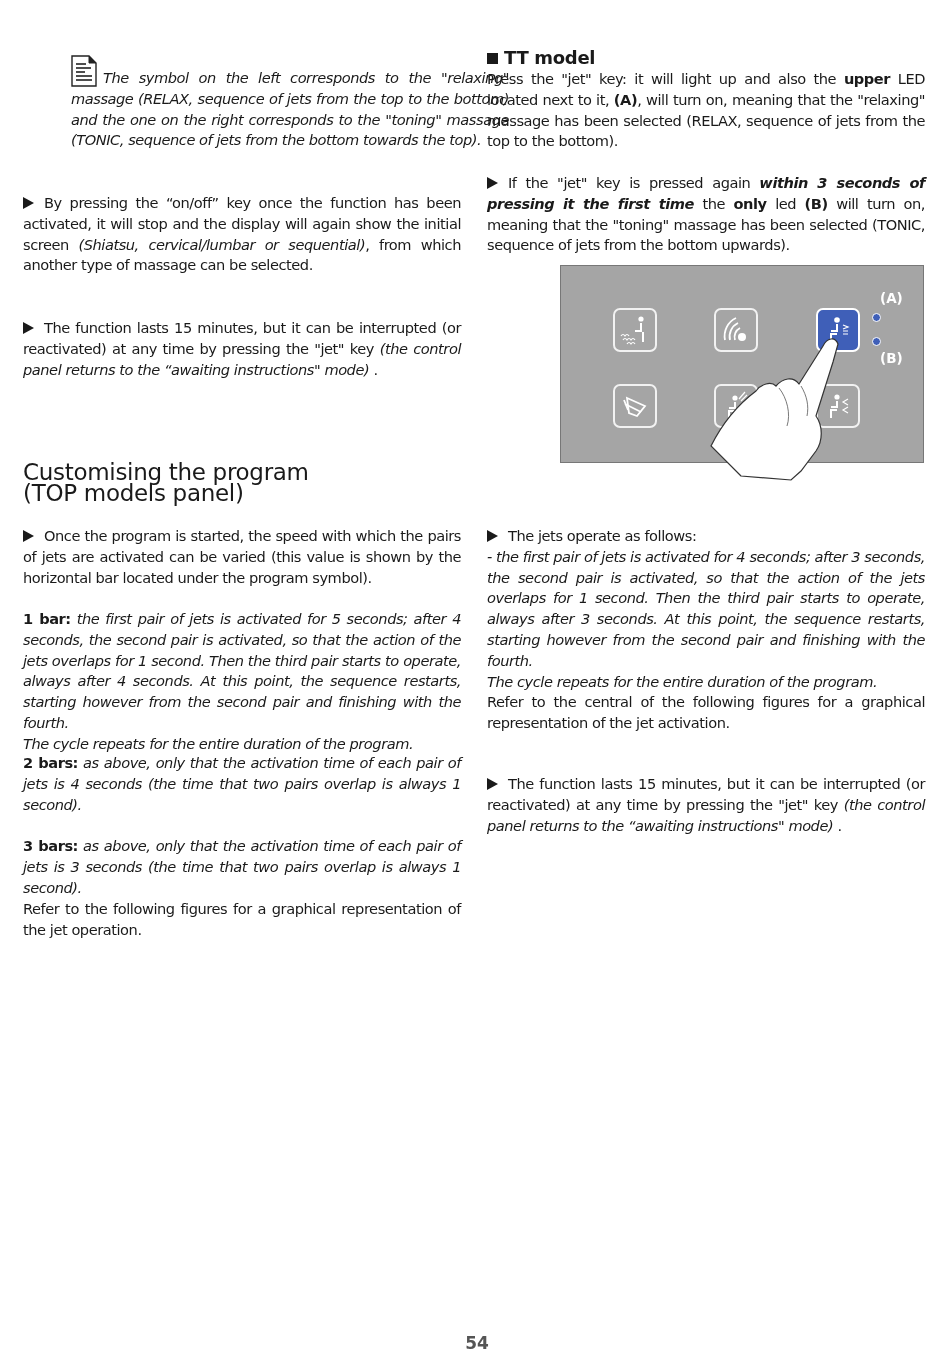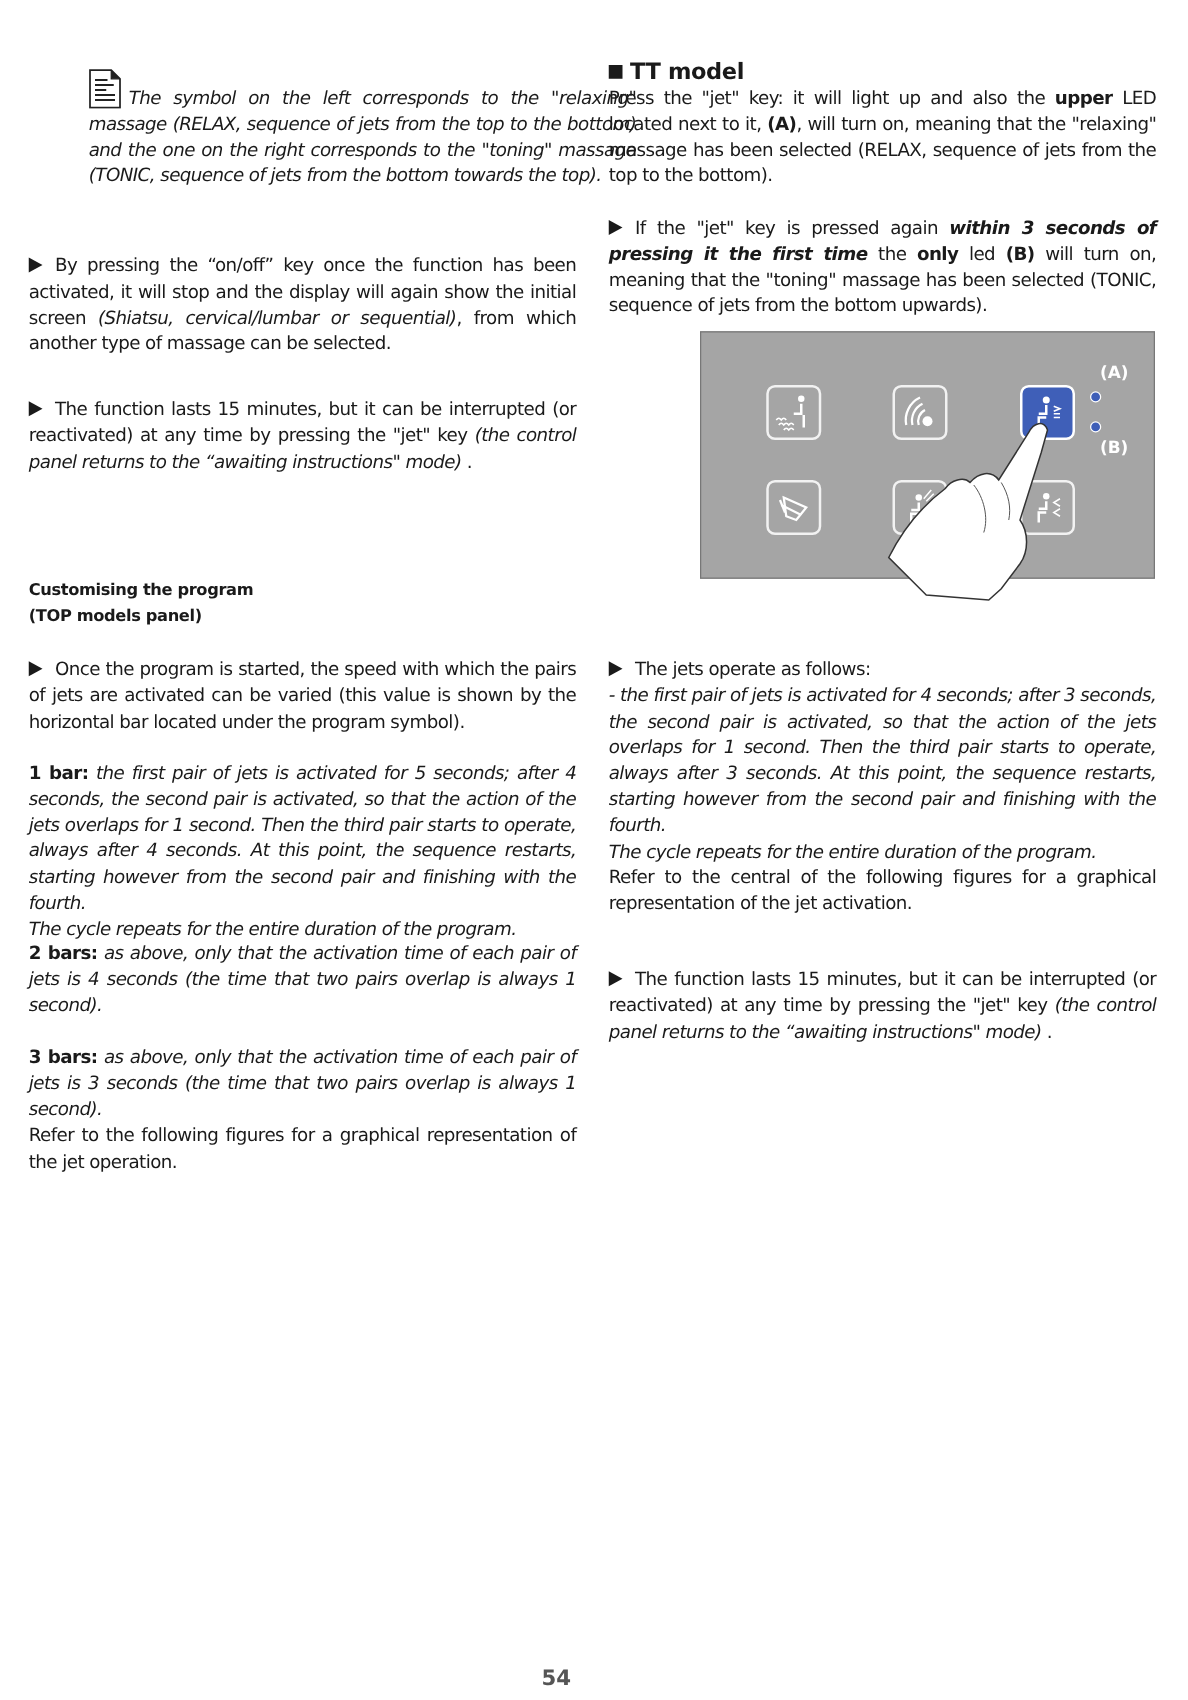--- a/index.html
+++ b/index.html
@@ -9,52 +9,52 @@
   }
   .col { position: absolute; font-size: 14.6px; line-height: 20.8px; letter-spacing: -0.45px; }
   .left { left: 23px; width: 438px; }
   .right { left: 487px; width: 438px; }
   .para { position: absolute; margin: 0; text-align: justify; }
   .left .para { left: 0; width: 438px; }
   .right .para { left: 0; width: 438px; }
   em, .it { font-style: italic; }
   b { font-weight: bold; }
   .bullet { display: inline-block; width: 0; height: 0; border-top: 6px solid transparent; border-bottom: 6px solid transparent; border-left: 11px solid #1a1a1a; margin-right: 10px; vertical-align: -1px; }
-  h2.section { position: absolute; margin: 0; font-size: 13px; line-height: 21px; font-weight: bold; letter-spacing: -0.3px; }
+  h2.section { position: absolute; margin: 0; font-size: 23px; line-height: 21px; font-weight: normal; letter-spacing: -0.3px; }
   h3.tt { position: absolute; margin: 0; font-size: 18px; line-height: 20px; font-weight: bold; letter-spacing: -0.3px; }
   .sq { display: inline-block; width: 11px; height: 11px; background: #1a1a1a; margin-right: 6px; vertical-align: 0px; }
   .doc-icon { display: inline-block; width: 26px; height: 32px; vertical-align: -4px; margin-right: 6px; }
   .panel { position: absolute; left: 560px; top: 265px; width: 364px; height: 198px; background: #a5a5a5; border: 1px solid #777; box-sizing: border-box; }
   .key { position: absolute; width: 44px; height: 44px; border: 2px solid #f2f2f2; border-radius: 7px; box-sizing: border-box; }
   .key.active { background: #3f5fb8; border-color: #ffffff; }
   .key svg { position: absolute; left: 0; top: 0; width: 40px; height: 40px; }
   .led { position: absolute; width: 7px; height: 7px; border-radius: 50%; background: #3f5fb8; border: 1.5px solid #ffffff; box-sizing: content-box; }
   .led-label { position: absolute; color: #ffffff; font-weight: bold; font-size: 13.5px; }
   .hand { position: absolute; left: 0; top: 0; }
-  .page-num { position: absolute; left: 0; width: 890px; top: 1333px; text-align: center; font-weight: bold; font-size: 17px; color: #555555; }
+  .page-num { position: absolute; left: 0; width: 890px; top: 1333px; text-align: center; font-weight: bold; font-size: 17px; color: #555555; padding-left: 32px; }
 </style>
 </head>
 <body>
 
 <div class="col left" style="top:0;">
   <p class="para it" style="top:55px;margin-left:48px;">
     <span class="doc-icon">
       <svg width="26" height="32" viewBox="0 0 26 32">
         <path d="M1 1 H18 L25 8 V31 H1 Z" fill="#fff" stroke="#222" stroke-width="1.4"></path>
         <path d="M18 1 V8 H25" fill="#222" stroke="#222" stroke-width="1"></path>
         <line x1="5" y1="9" x2="15" y2="9" stroke="#222" stroke-width="1.6"></line>
         <line x1="5" y1="13" x2="20" y2="13" stroke="#222" stroke-width="1.6"></line>
         <line x1="5" y1="17" x2="14" y2="17" stroke="#222" stroke-width="1.6"></line>
         <line x1="5" y1="21" x2="21" y2="21" stroke="#222" stroke-width="1.6"></line>
         <line x1="5" y1="25" x2="21" y2="25" stroke="#222" stroke-width="1.6"></line>
       </svg>
     </span><span>The symbol on the left corresponds to the "relaxing" massage (RELAX, sequence of jets from the top to the bottom) and the one on the right corresponds to the "toning" massage (TONIC, sequence of jets from the bottom towards the top).</span>
   </p>
 
-  <p class="para" style="top:203px;">
+  <p class="para" style="top:193px;">
     <span class="bullet"></span><span>By pressing the “on/off” key once the function has been activated, it will stop and the display will again show the initial screen </span><em>(Shiatsu, cervical/lumbar or sequential)</em><span>, from which another type of massage can be selected.</span>
   </p>
 
   <p class="para" style="top:318px;">
     <span class="bullet"></span><span>The function lasts 15 minutes, but it can be interrupted (or reactivated) at any time by pressing the "jet" key </span><em>(the control panel returns to the “awaiting instructions" mode)</em><span> .</span>
   </p>
 
   <h2 class="section" style="top:462px; left:0;">
     <span>Customising the program</span><br><span>(TOP models panel)</span>
   </h2>

